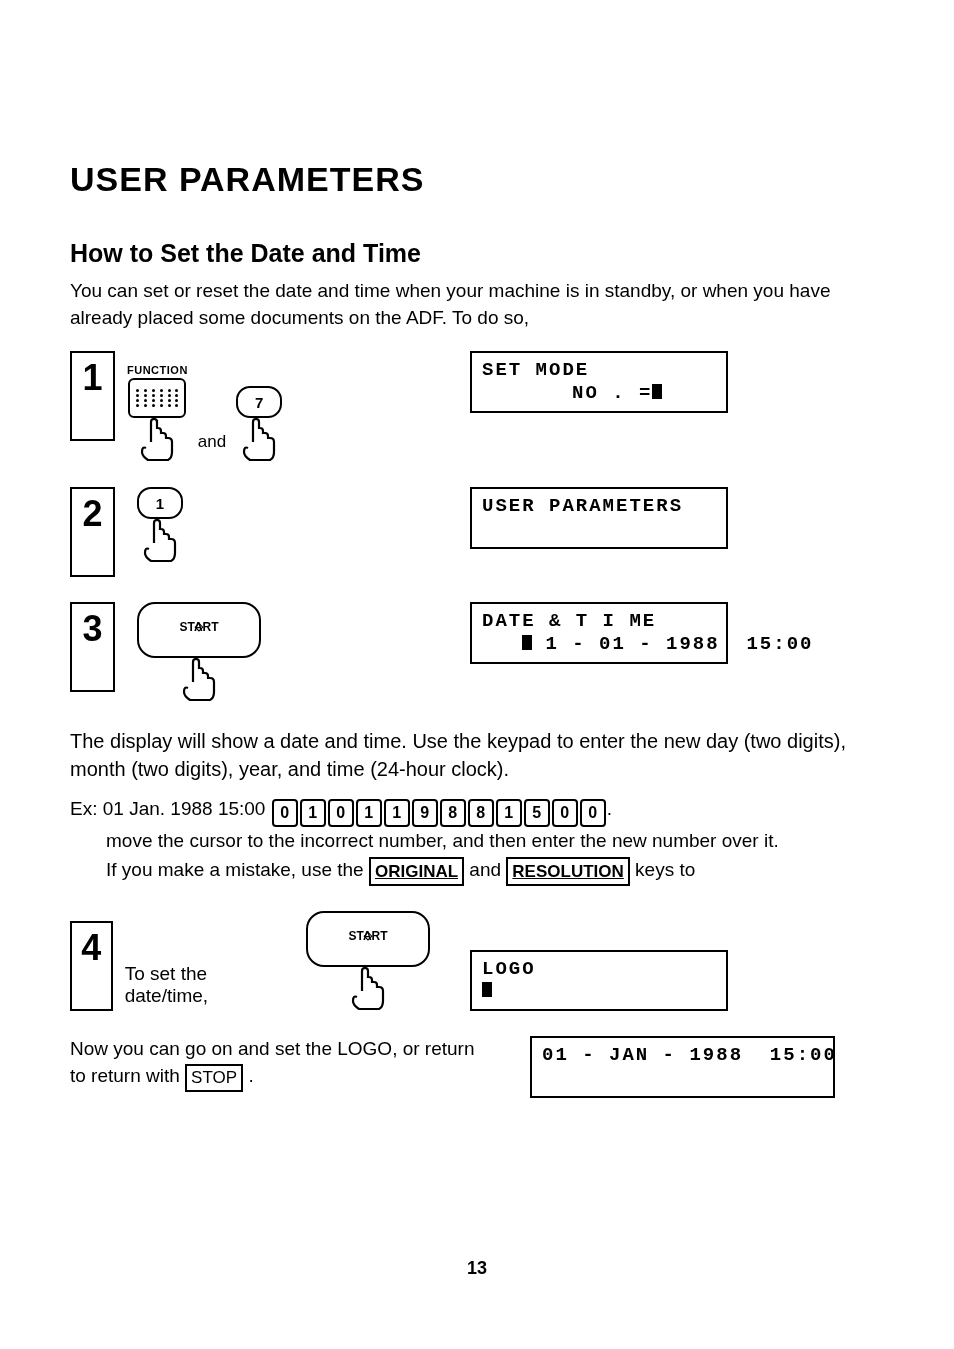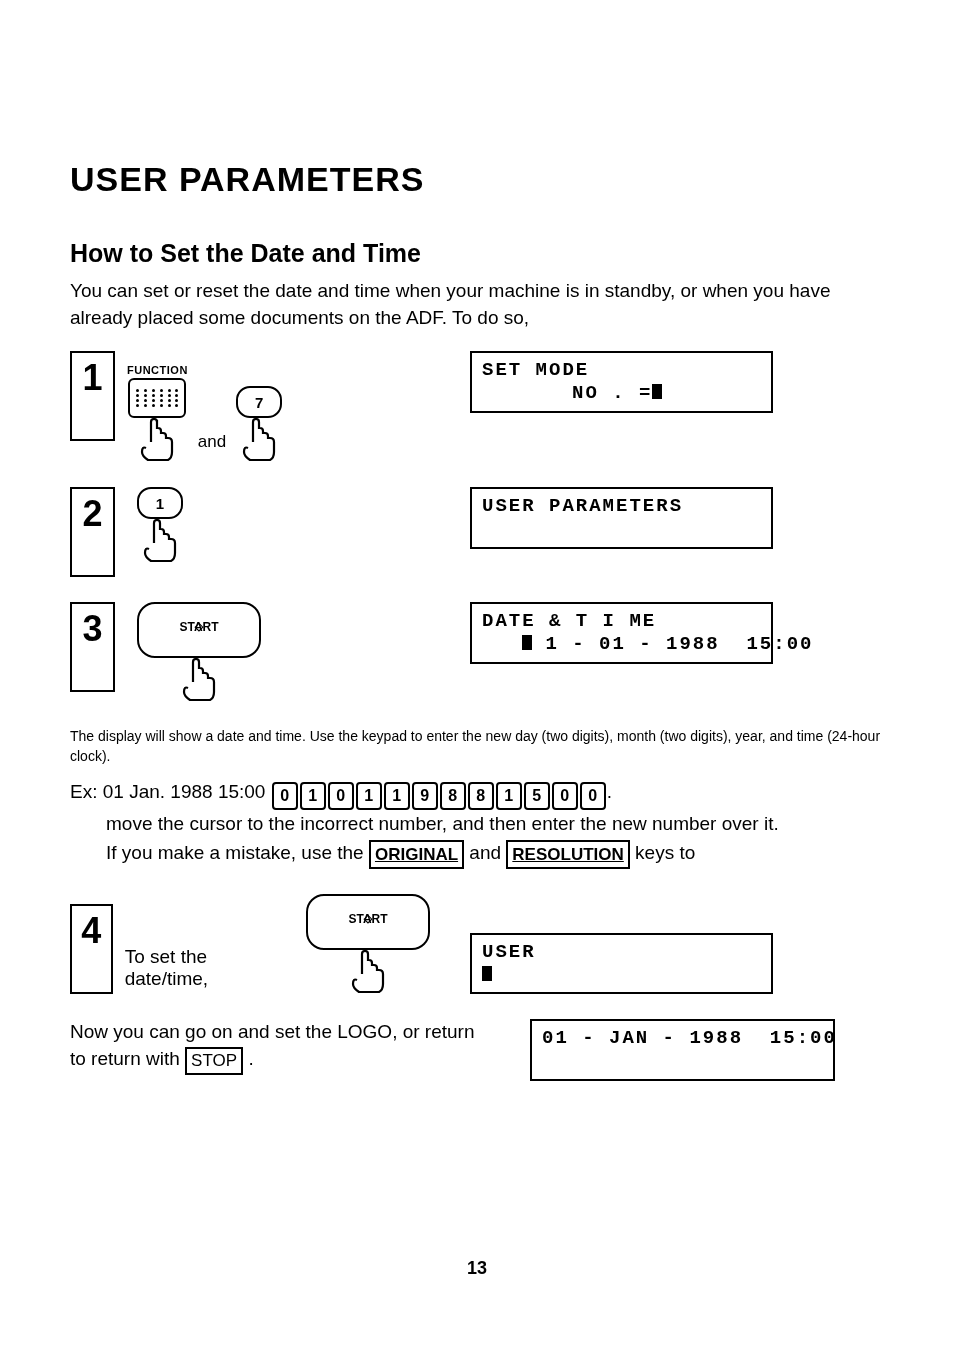--- a/index.html
+++ b/index.html
@@ -51,21 +51,21 @@
     margin-right: 12px;
     box-sizing: border-box;
   }
   .step-left {
     width: 360px;
     display: flex;
     align-items: flex-start;
     position: relative;
   }
   .step-right {
-    width: 303px;
+    width: 258px;
     margin-left: 40px;
   }
   .lcd {
     border: 2.5px solid #000;
     padding: 6px 10px;
     font-family: "Courier New", monospace;
     font-size: 19px;
     font-weight: bold;
     letter-spacing: 2px;
     line-height: 1.2;
@@ -128,21 +128,21 @@
     padding-top: 16px;
     position: relative;
   }
   .and-label {
     font-size: 17px;
     margin: 0 10px;
     align-self: flex-end;
     padding-bottom: 10px;
   }
   .para {
-    font-size: 14px;
+    font-size: 20px;
     line-height: 1.4;
     margin: 20px 0 12px 0;
   }
   .ex-block {
     font-size: 19px;
     line-height: 1.5;
     margin-bottom: 25px;
   }
   .ex-indent {
     margin-left: 36px;
@@ -349,21 +349,21 @@
           <span>START</span>
           <span class="startarrow">◇</span>
         </div>
         <svg class="hand-svg" viewBox="0 0 34 44">
           <path d="M6 30 q-4 -2 -4 4 q0 4 6 8 h20 q4 -2 4 -8 v-10 q0 -4 -4 -4 h-2 v-2 q0 -3 -3 -3 h-2 v-2 q0 -3 -3 -3 h-1 v-6 q0 -3 -3 -3 q-3 0 -3 3 v20" fill="none" stroke="#000" stroke-width="2.2"></path>
         </svg>
       </div>
     </div>
     <div class="step-right">
       <div class="lcd">
-        <div>USER</div>
+        <div>LOGO</div>
         <div><span class="cursor-block"></span></div>
       </div>
     </div>
   </div>
 
   <div class="bottom-row">
     <div class="bottom-left">
       <span>Now you can go on and set the LOGO, or return to return with </span>
       <span class="text-key-nounder">STOP</span>
       <span> .</span>

